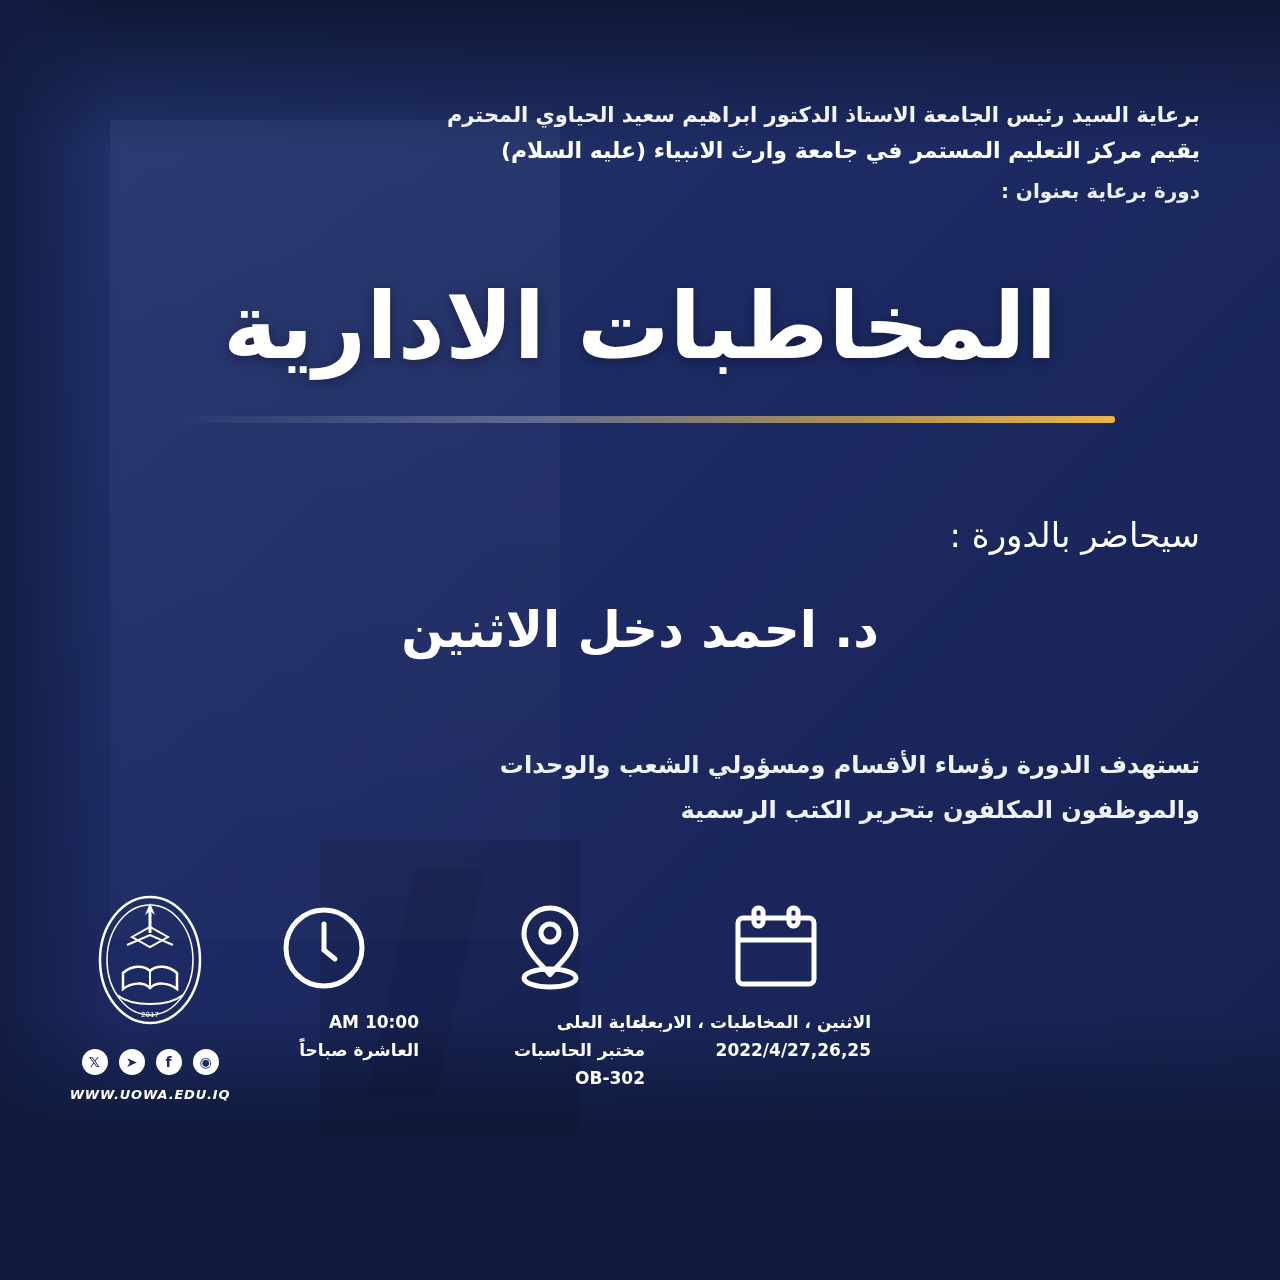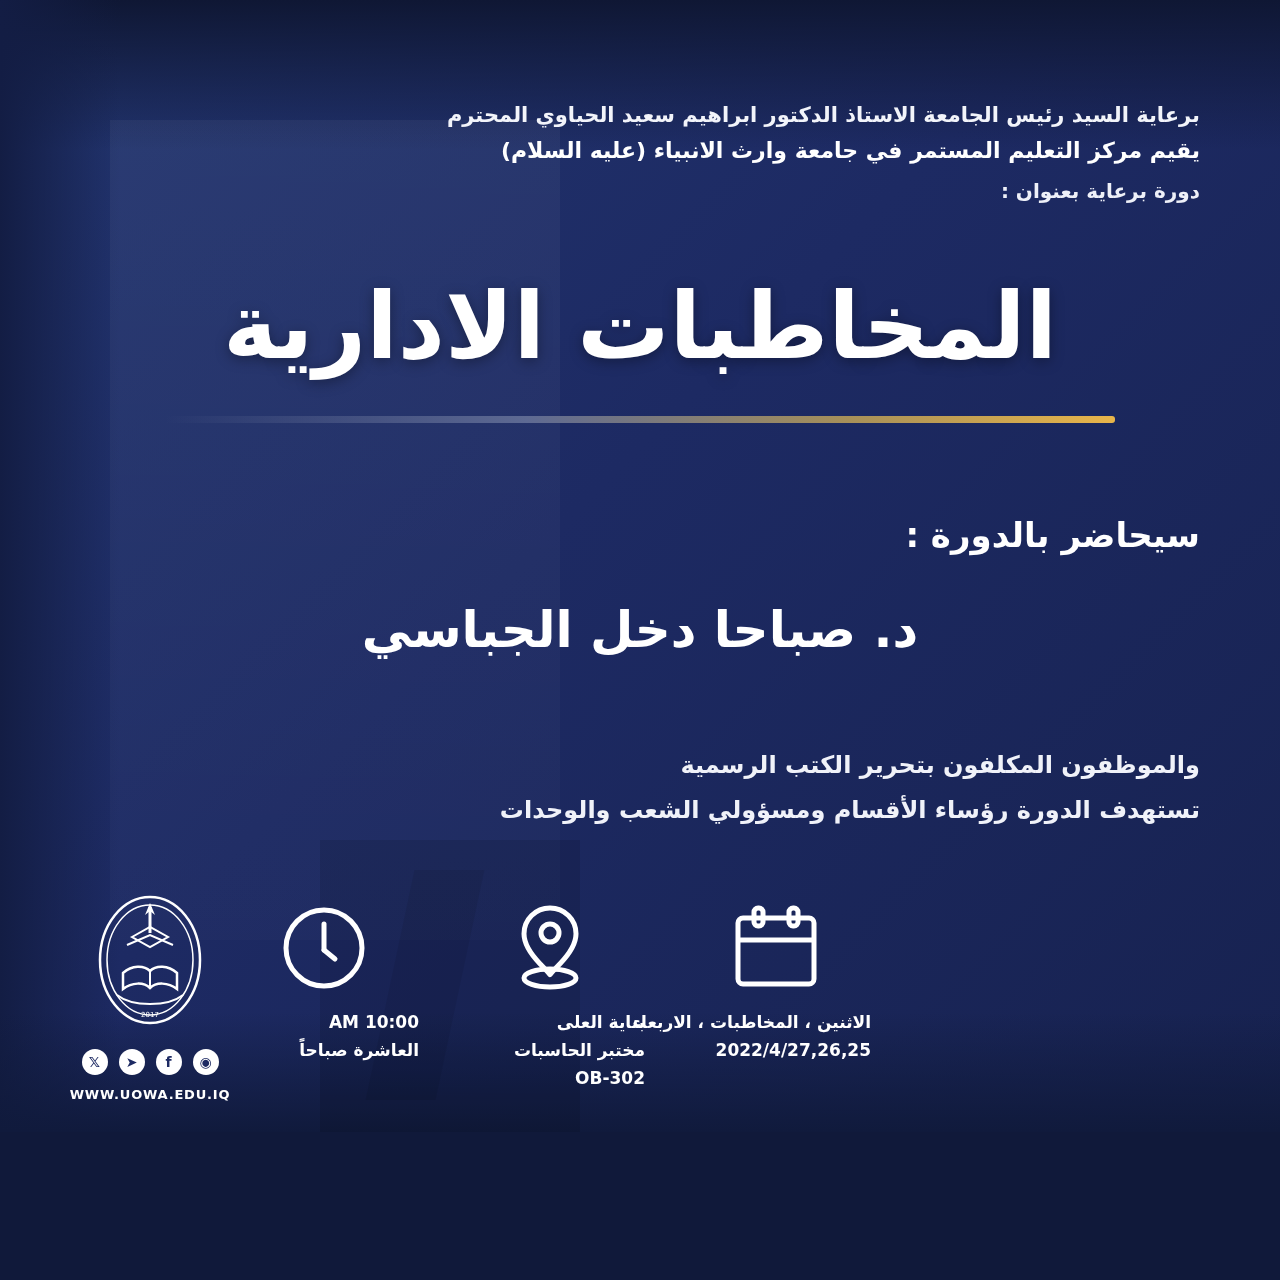--- a/index.html
+++ b/index.html
@@ -112,21 +112,21 @@
     margin: 36px auto 0 auto;
     width: 950px;
     height: 7px;
     border-radius: 3px;
     background: linear-gradient(270deg, #e8b54a 0%, #a79059 28%, #5e6a93 62%, rgba(94,106,147,0) 100%);
   }
   .speaker-label {
     margin-top: 92px;
     text-align: right;
     font-size: 34px;
-    font-weight: 700;
+    font-weight: 400;
     color: #ffffff;
   }
   .speaker-name {
     margin-top: 46px;
     text-align: center;
     font-size: 50px;
     font-weight: 800;
     color: #ffffff;
   }
   .audience {
@@ -202,20 +202,21 @@
     font-size: 14px;
     font-weight: 700;
   }
   .site {
     margin-top: 12px;
     font-size: 13px;
     letter-spacing: 0.8px;
     font-weight: 700;
     color: #ffffff;
     direction: ltr;
+    font-style: italic;
   }
 </style>
 </head>
 <body>
 
 <div class="poster">
 
   <div class="vignette-top"></div>
   <div class="vignette-left"></div>
   <div class="vignette-bottom"></div>
@@ -228,25 +229,25 @@
     <div class="header-block">
       <div class="line-patron">برعاية السيد رئيس الجامعة الاستاذ الدكتور ابراهيم سعيد الحياوي المحترم</div>
       <div class="line-org">يقيم مركز التعليم المستمر في جامعة وارث الانبياء (عليه السلام)</div>
       <div class="line-sub">دورة برعاية بعنوان :</div>
     </div>
 
     <div class="title">المخاطبات الادارية</div>
     <div class="title-rule"></div>
 
     <div class="speaker-label">سيحاضر بالدورة :</div>
-    <div class="speaker-name">د. صباحا دخل الجباسي</div>
+    <div class="speaker-name">د. احمد دخل الاثنين</div>
 
     <div class="audience">
+      <div>تستهدف الدورة رؤساء الأقسام ومسؤولي الشعب والوحدات</div>
       <div>والموظفون المكلفون بتحرير الكتب الرسمية</div>
-      <div>تستهدف الدورة رؤساء الأقسام ومسؤولي الشعب والوحدات</div>
     </div>
 
   </div>
 
   <div class="info-row-wrap">
     <div class="info-inner">
 
       <div class="info-item">
         <div class="icon">
           <svg width="92" height="88" viewBox="0 0 92 88" fill="none" xmlns="http://www.w3.org/2000/svg">

